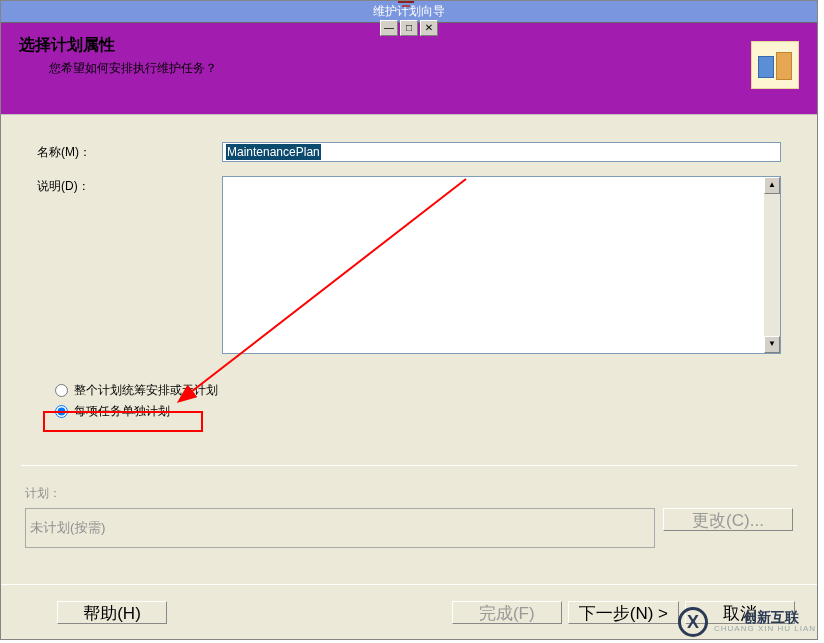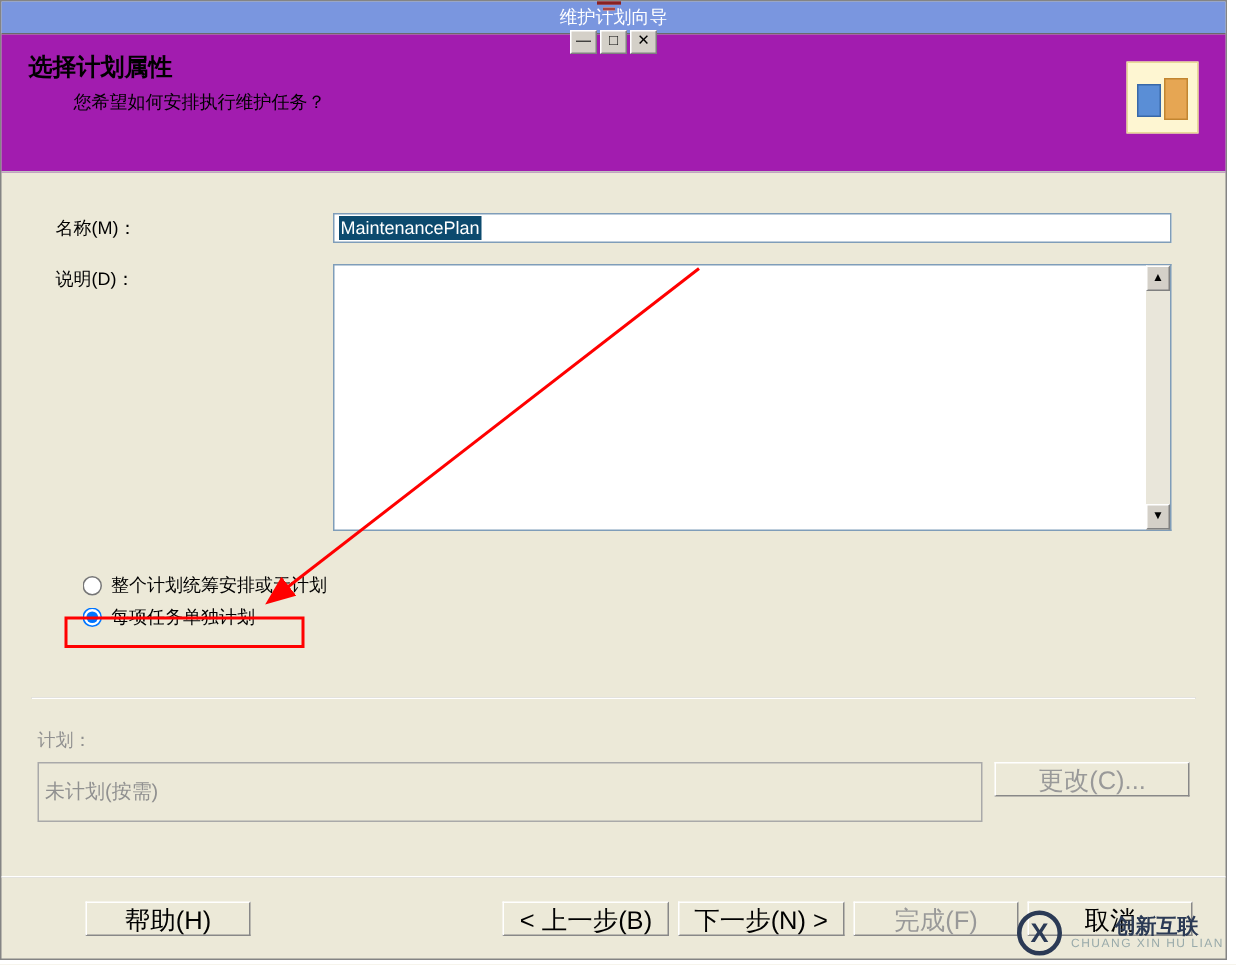--- a/index.html
+++ b/index.html
@@ -362,23 +362,22 @@
       <input class="schedule-input" disabled="" value="未计划(按需)" style="">
       <button class="btn change-btn disabled">更改(C)...</button>
     </div>
   </div>
 
   <div class="footer-divider"></div>
 
   <div class="footer">
     <button class="btn help-btn">帮助(H)</button>
     <div class="footer-spacer"></div>
-    <button class="btn">&lt; 上一步(B)</button>
+    <button class="btn disabled" disabled="">完成(F)</button>
     <button class="btn">下一步(N) &gt;</button>
-    <button class="btn disabled" disabled="">完成(F)</button>
     <button class="btn">取消</button>
   </div>
 
   <div class="highlight-box"></div>
 
   <svg class="arrow-svg" width="320" height="260">
     <defs>
       <marker id="arrowhead" markerWidth="10" markerHeight="8" refX="1" refY="4" orient="auto">
         <polygon points="0 0, 10 4, 0 8" fill="#FF0000"></polygon>
       </marker>

